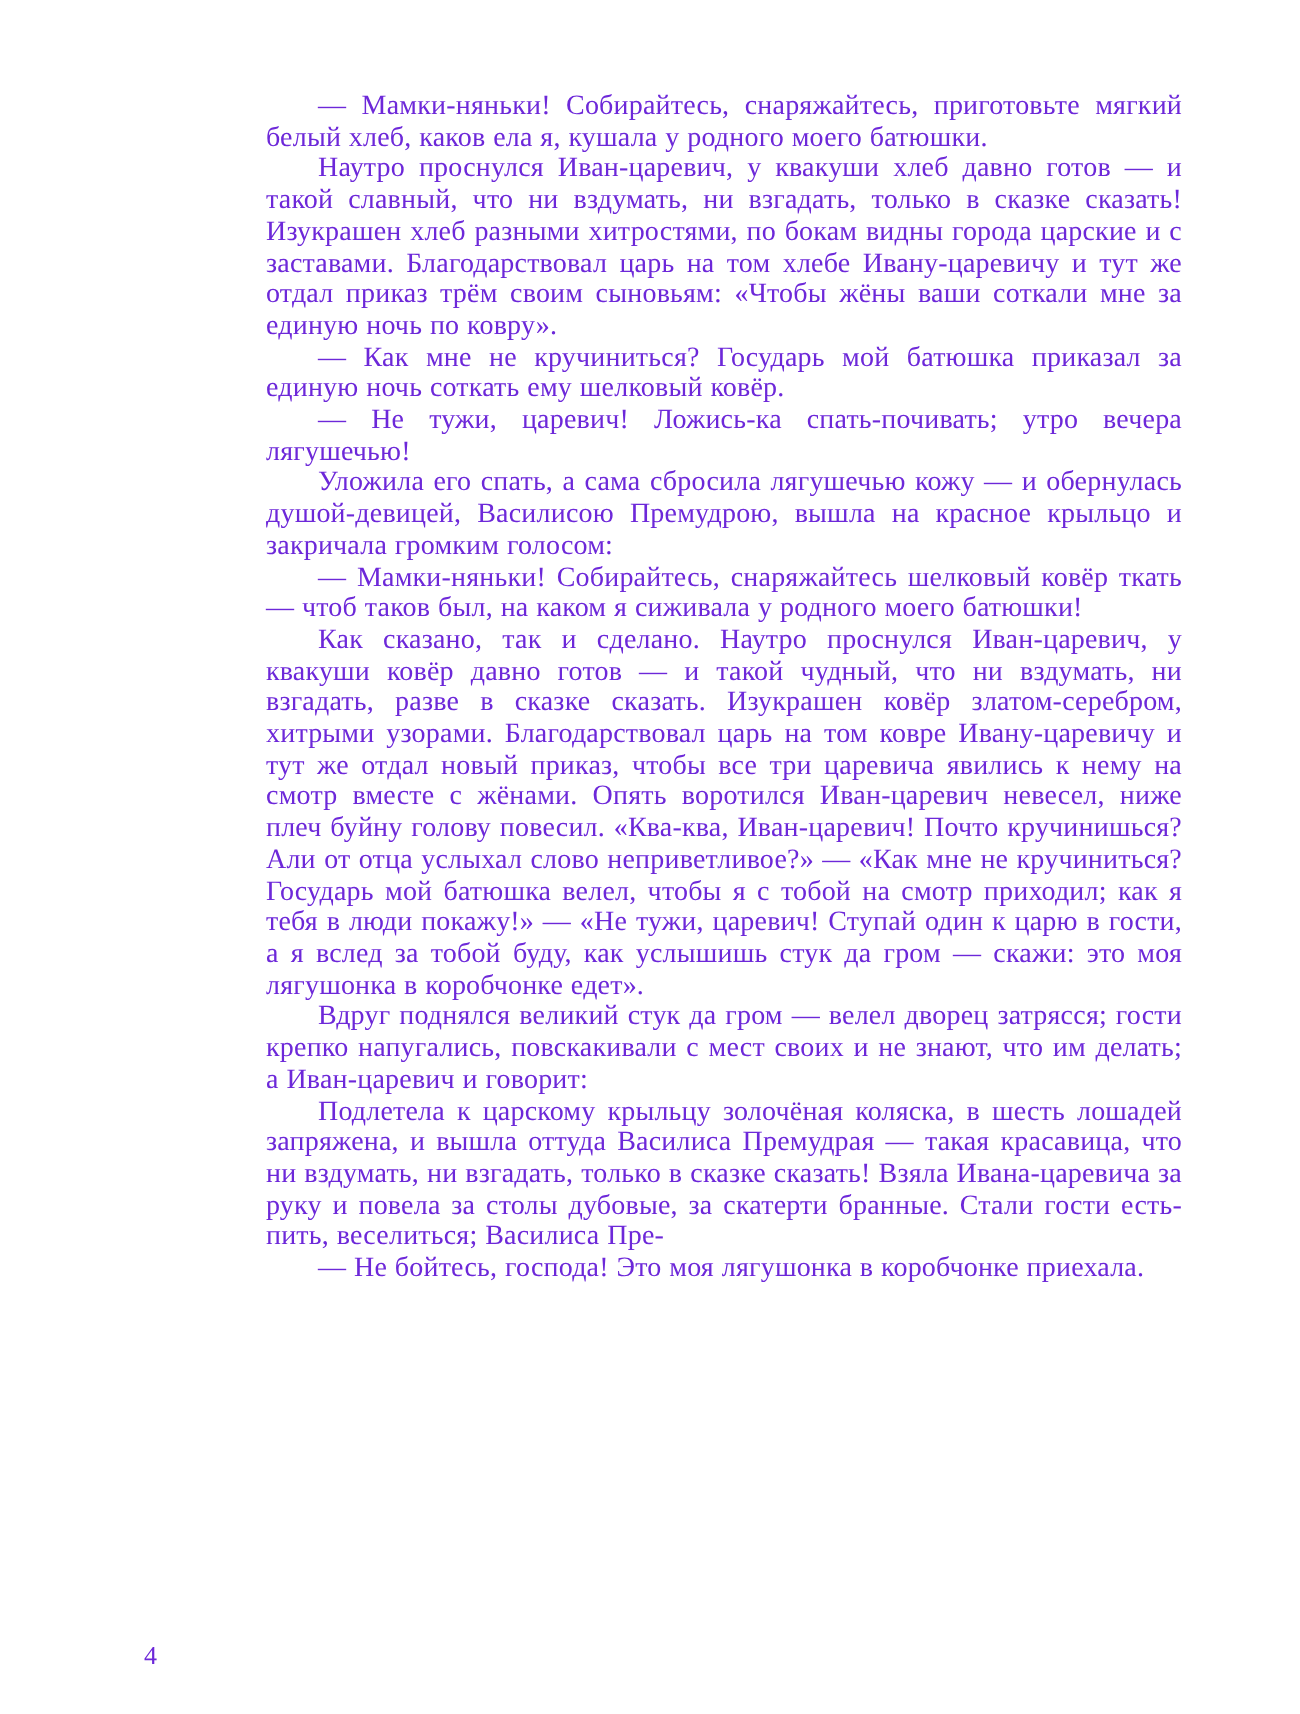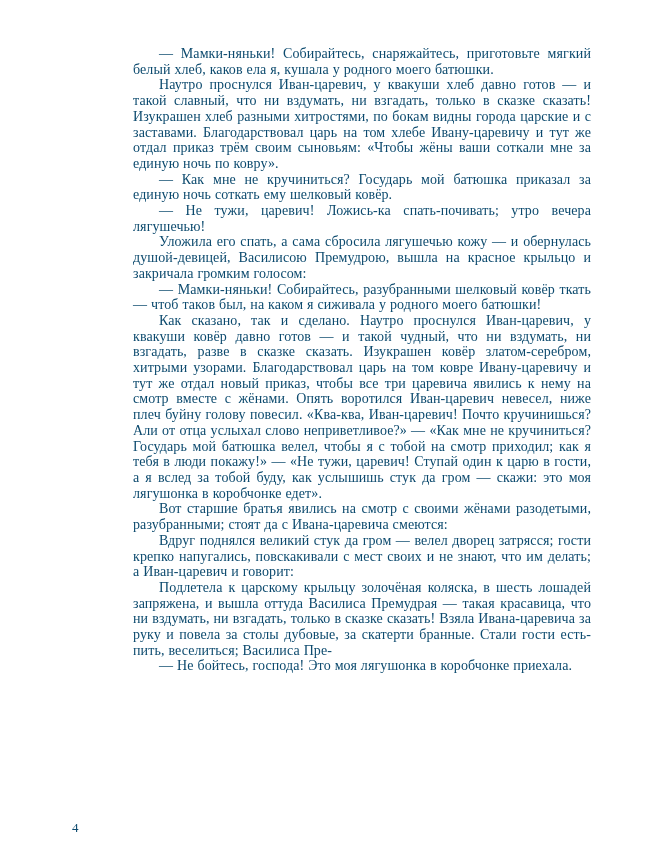--- a/index.html
+++ b/index.html
@@ -35,28 +35,27 @@
   .page-number {
     position: absolute;
     left: 72px;
     top: 820px;
     font-size: 13px;
   }
 </style>
 </head>
 <body>
 
-<div class="page" style="background: rgb(255, 255, 255); color: #0c4a6e;">
+<div class="page" style="background: rgb(255, 255, 255); color: #6d28d9;">
   <div class="text-block">
     <p>— Мамки-няньки! Собирайтесь, снаряжайтесь, приготовьте мягкий белый хлеб, каков ела я, кушала у родного моего батюшки.</p>
     <p>Наутро проснулся Иван-царевич, у квакуши хлеб давно готов — и такой славный, что ни вздумать, ни взгадать, только в сказке сказать! Изукрашен хлеб разными хитростями, по бокам видны города царские и с заставами. Благодарствовал царь на том хлебе Ивану-царевичу и тут же отдал приказ трём своим сыновьям: «Чтобы жёны ваши соткали мне за единую ночь по ковру».</p>
     <p>— Как мне не кручиниться? Государь мой батюшка приказал за единую ночь соткать ему шелковый ковёр.</p>
     <p>— Не тужи, царевич! Ложись-ка спать-почивать; утро вечера лягушечью!</p>
     <p>Уложила его спать, а сама сбросила лягушечью кожу — и обернулась душой-девицей, Василисою Премудрою, вышла на красное крыльцо и закричала громким голосом:</p>
-    <p>— Мамки-няньки! Собирайтесь, разубранными шелковый ковёр ткать — чтоб таков был, на каком я сиживала у родного моего батюшки!</p>
+    <p>— Мамки-няньки! Собирайтесь, снаряжайтесь шелковый ковёр ткать — чтоб таков был, на каком я сиживала у родного моего батюшки!</p>
     <p>Как сказано, так и сделано. Наутро проснулся Иван-царевич, у квакуши ковёр давно готов — и такой чудный, что ни вздумать, ни взгадать, разве в сказке сказать. Изукрашен ковёр златом-серебром, хитрыми узорами. Благодарствовал царь на том ковре Ивану-царевичу и тут же отдал новый приказ, чтобы все три царевича явились к нему на смотр вместе с жёнами. Опять воротился Иван-царевич невесел, ниже плеч буйну голову повесил. «Ква-ква, Иван-царевич! Почто кручинишься? Али от отца услыхал слово неприветливое?» — «Как мне не кручиниться? Государь мой батюшка велел, чтобы я с тобой на смотр приходил; как я тебя в люди покажу!» — «Не тужи, царевич! Ступай один к царю в гости, а я вслед за тобой буду, как услышишь стук да гром — скажи: это моя лягушонка в коробчонке едет».</p>
-    <p>Вот старшие братья явились на смотр с своими жёнами разодетыми, разубранными; стоят да с Ивана-царевича смеются:</p>
     <p>Вдруг поднялся великий стук да гром — велел дворец затрясся; гости крепко напугались, повскакивали с мест своих и не знают, что им делать; а Иван-царевич и говорит:</p>
     <p>Подлетела к царскому крыльцу золочёная коляска, в шесть лошадей запряжена, и вышла оттуда Василиса Премудрая — такая красавица, что ни вздумать, ни взгадать, только в сказке сказать! Взяла Ивана-царевича за руку и повела за столы дубовые, за скатерти бранные. Стали гости есть-пить, веселиться; Василиса Пре-</p>
     <p>— Не бойтесь, господа! Это моя лягушонка в коробчонке приехала.</p>
   </div>
   <div class="page-number">4</div>
 </div>
 
 </body></html>

